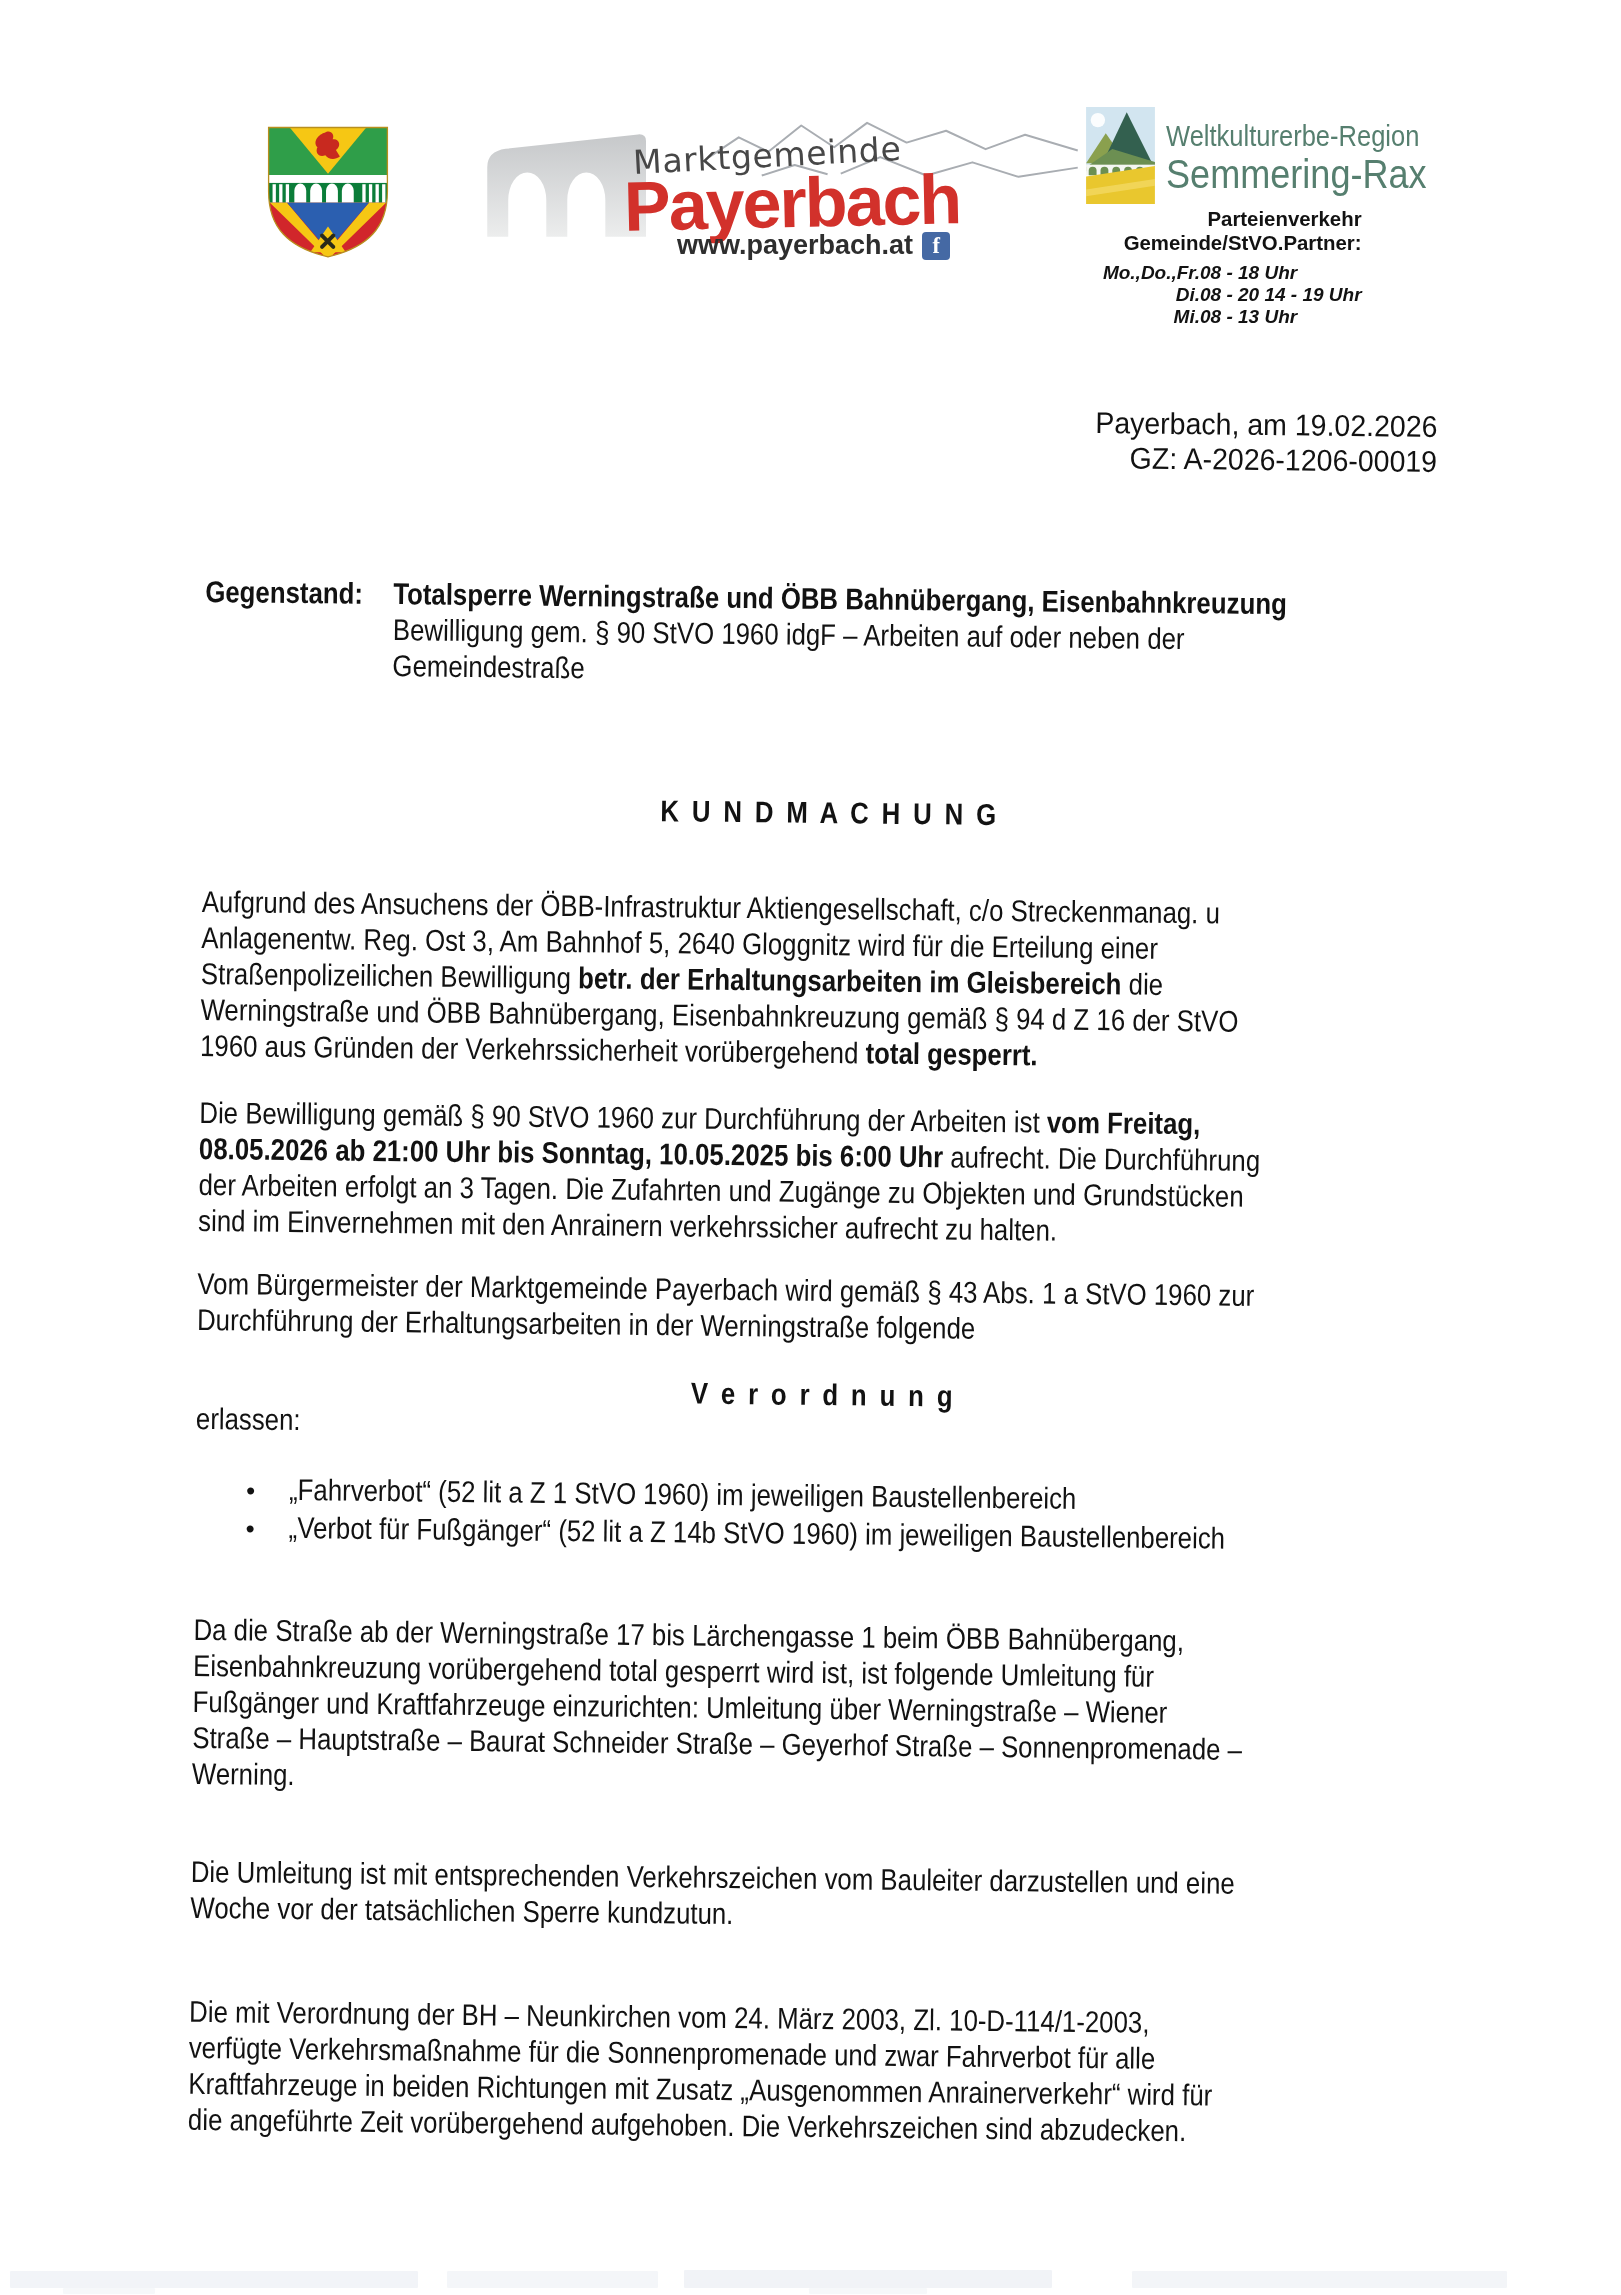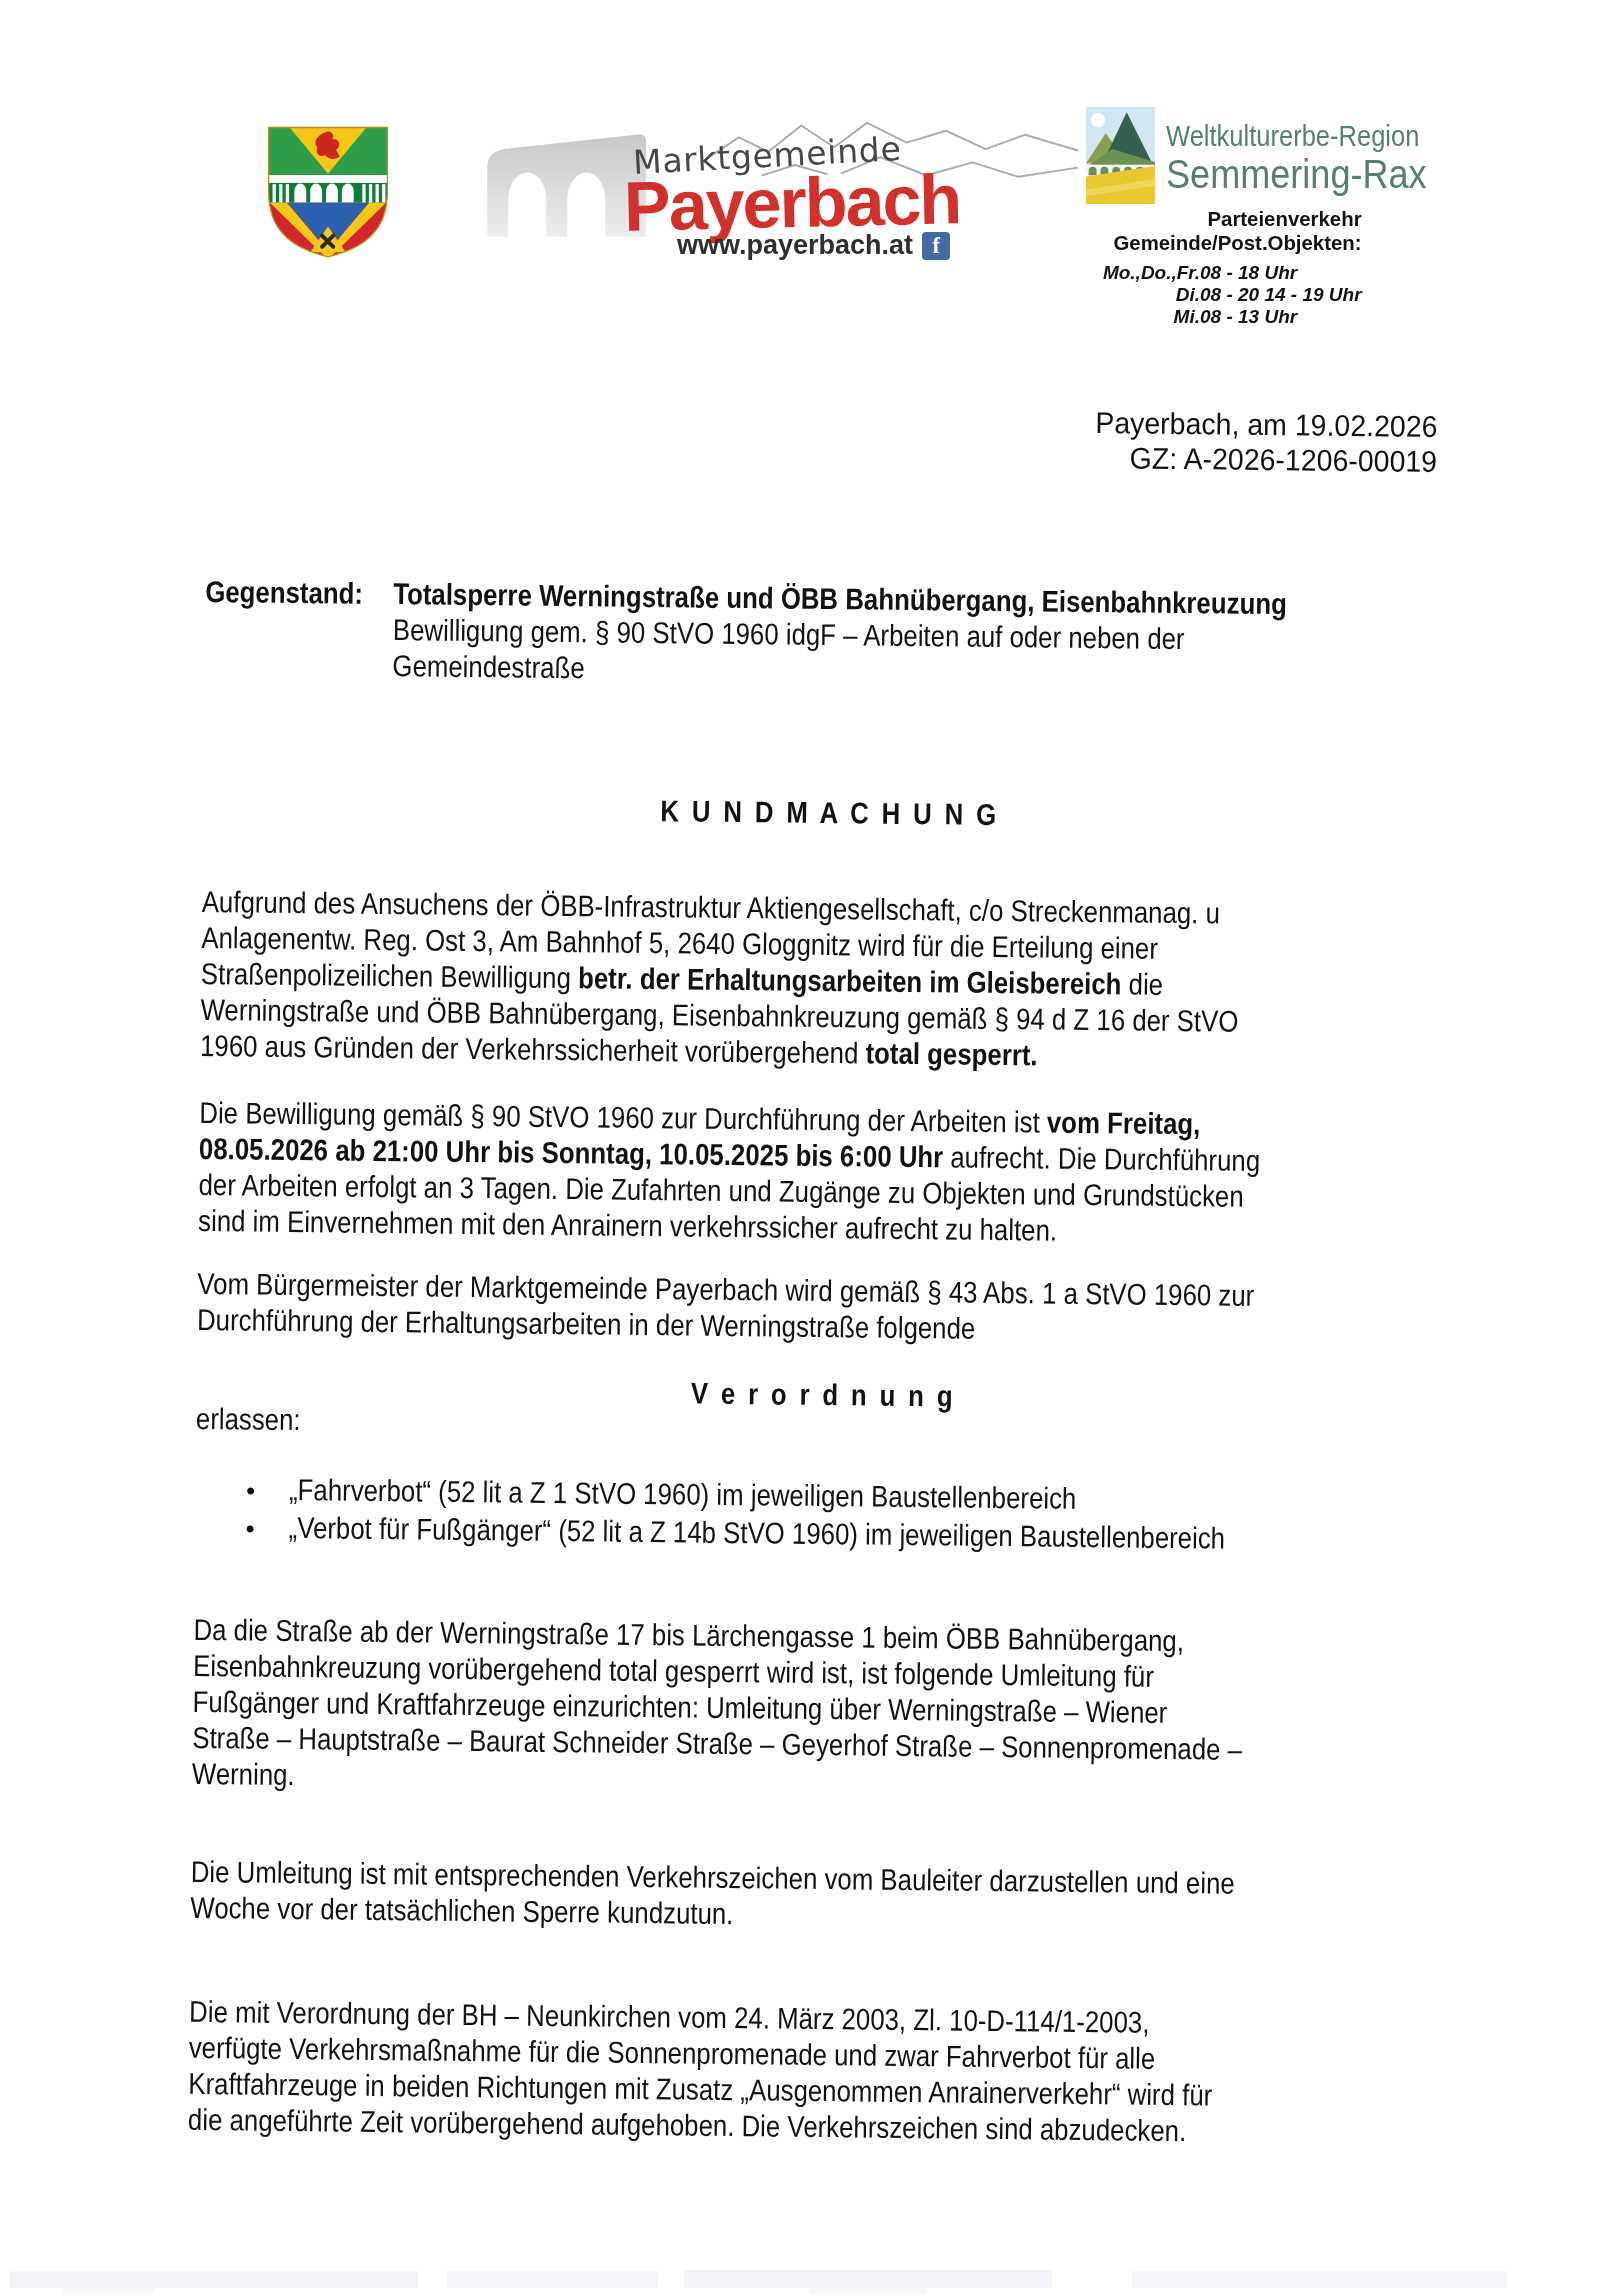--- a/index.html
+++ b/index.html
@@ -169,21 +169,21 @@
     <path d="M0,148 V106 L40,100 105,90 V148 Z" fill="#e9c72e"></path>
     <polygon points="0,126 105,110 105,120 0,136" fill="#f3dc6a" opacity="0.7"></polygon>
   </svg>
   <div class="sr-text">
     <div class="sr-line1">Weltkulturerbe-Region</div>
     <div class="sr-line2">Semmering-Rax</div>
   </div>
 
   <div class="office">
     <div class="office-title">Parteienverkehr</div>
-    <div class="office-title">Gemeinde/Post.Objekten:</div>
+    <div class="office-title">Gemeinde/StVO.Partner:</div>
     <div class="hours">
         <div class="hour-row">
           <span class="hour-days">Mo.,Do.,Fr.</span>
           <span class="hour-time">08 - 18 Uhr</span>
         </div>
         <div class="hour-row">
           <span class="hour-days">Di.</span>
           <span class="hour-time">08 - 20  14 - 19 Uhr</span>
         </div>
         <div class="hour-row">

